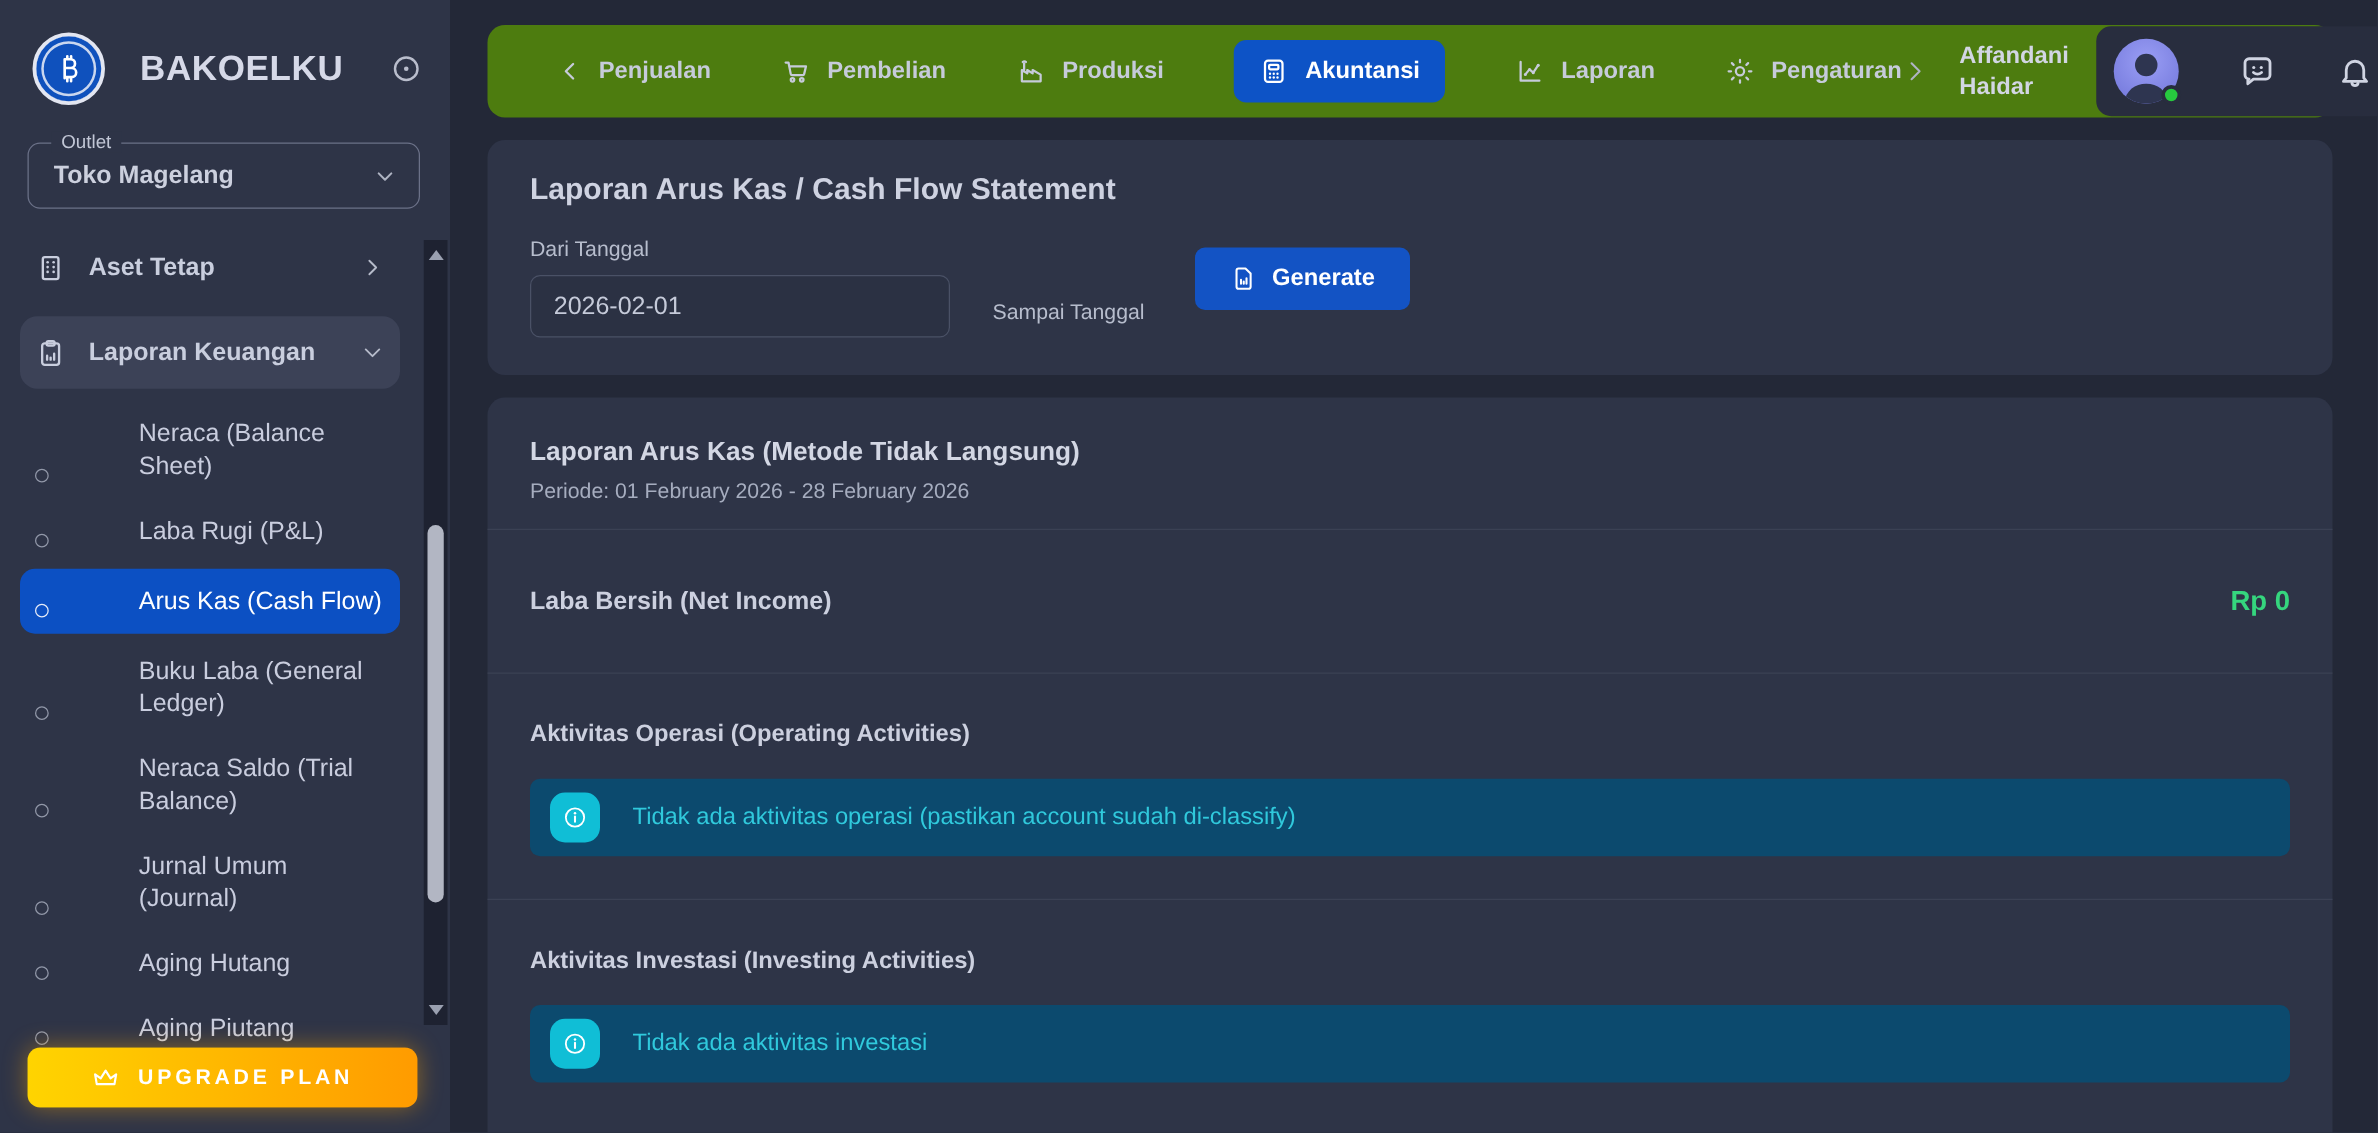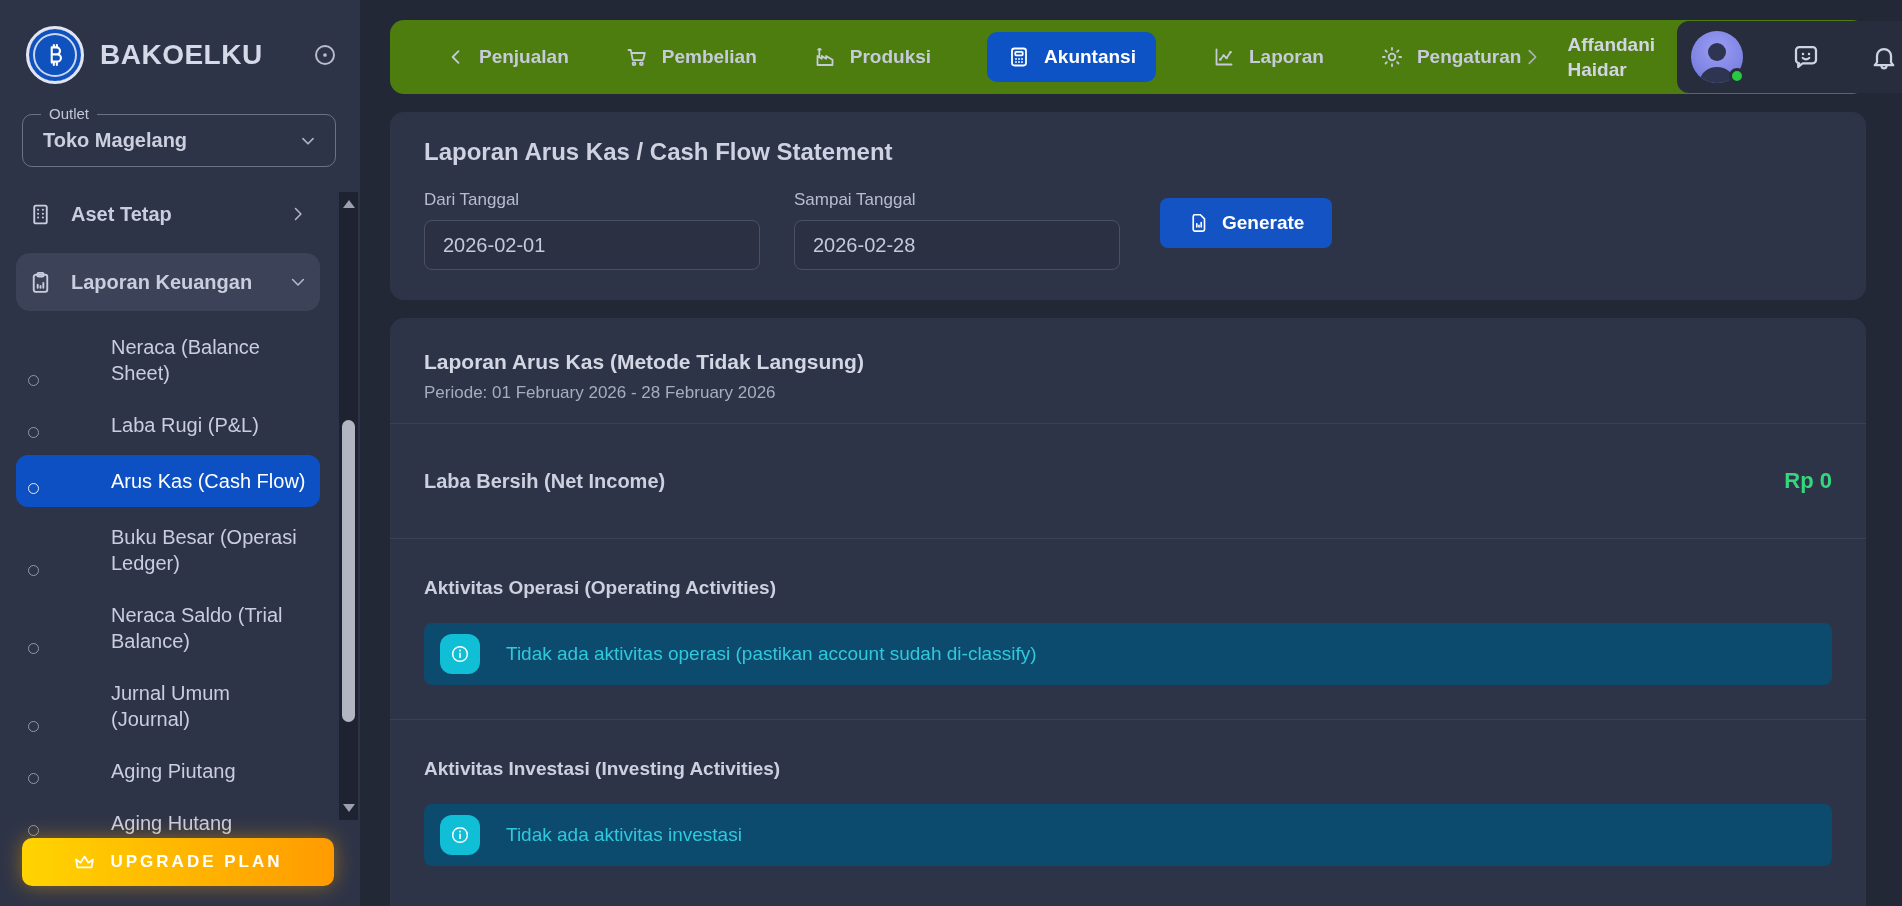--- a/index.html
+++ b/index.html
@@ -3,21 +3,21 @@
 <meta charset="utf-8">
 <style>
   * { margin:0; padding:0; box-sizing:border-box; }
   html,body { width:1902px; height:906px; overflow:hidden; }
   body { background:#232837; font-family:"Liberation Sans", sans-serif; color:#ccd1e0; position:relative; }
   svg { display:block; }
   .str { fill:none; stroke:currentColor; stroke-width:1.8; stroke-linecap:round; stroke-linejoin:round; }
 
   
   .sidebar { position:absolute; left:0; top:0; width:360px; height:906px; background:#2e3447; z-index:2; }
-  .logo-row { display:flex; align-items:center; padding:26px 22px 0 26px; }
+  .logo-row { display:flex; align-items:center; padding:26px 22px 0 26px;gap:12px; }
   .logo-badge { width:58px; height:58px; border-radius:50%; background:#0f51bd; border:3px solid #e3e6f1;
     box-shadow: inset 0 0 0 4px #0f51bd, inset 0 0 0 6px rgba(235,238,248,.85);
     display:flex; align-items:center; justify-content:center; flex:none; }
   .brand-name { margin-left:16px; font-size:28px; font-weight:800; letter-spacing:.5px; color:#d6d9e8; }
   .collapse-icon { margin-left:auto; color:#b9bdcc; cursor:pointer; }
 
   .outlet { position:relative; margin:30px 24px 0 22px; height:53px; border:1.5px solid #6b7188; border-radius:10px; }
   .outlet-label { position:absolute; top:-10px; left:18px; background:#2e3447; padding:0 8px; font-size:15px; color:#c2c7d6; }
   .outlet-value { line-height:50px; padding-left:20px; font-size:20px; font-weight:600; color:#ccd0de; }
   .outlet-chev { position:absolute; right:16px; top:15px; color:#aeb3c2; }
@@ -163,37 +163,37 @@
     <div class="s-item">
       <span class="bullet"></span>
       <span>Laba Rugi (P&amp;L)</span>
     </div>
     <div class="s-item active">
       <span class="bullet"></span>
       <span>Arus Kas (Cash Flow)</span>
     </div>
     <div class="s-item">
       <span class="bullet"></span>
-      <span>Buku Besar (Operasi Ledger)</span>
+      <span>Buku Laba (General Ledger)</span>
     </div>
     <div class="s-item">
       <span class="bullet"></span>
       <span>Neraca Saldo (Trial Balance)</span>
     </div>
     <div class="s-item">
       <span class="bullet"></span>
       <span>Jurnal Umum (Journal)</span>
     </div>
     <div class="s-item">
       <span class="bullet"></span>
+      <span>Aging Hutang</span>
+    </div>
+    <div class="s-item">
+      <span class="bullet"></span>
       <span>Aging Piutang</span>
-    </div>
-    <div class="s-item">
-      <span class="bullet"></span>
-      <span>Aging Hutang</span>
     </div>
   </nav>
 
   <div class="sb-scroll">
     <div class="sb-arrow up">
         <div class="tri-up"></div>
       </div>
     <div class="sb-thumb"></div>
     <div class="sb-arrow down">
         <div class="tri-down"></div>
@@ -327,21 +327,20 @@
 
   <section class="card filter-card">
     <h1 class="page-title">Laporan Arus Kas / Cash Flow Statement</h1>
     <div class="filter-row">
       <div class="field-group">
         <label class="field-label">Dari Tanggal</label>
         <input class="text-input" type="text" value="2026-02-01" style="">
       </div>
       <div class="field-group">
         <label class="field-label">Sampai Tanggal</label>
-        <input class="text-input w2" type="text" value="2026-02-28" style="">
       </div>
       <button class="gen-btn">
         <span>
           <svg width="22" height="22" viewBox="0 0 24 24">
               <path class="str" style="stroke:#fff" d="M7.5 3h6l4.5 4.5V19a1.8 1.8 0 01-1.8 1.8H7.5A1.8 1.8 0 015.7 19V4.8A1.8 1.8 0 017.5 3z"></path>
               <path class="str" style="stroke:#fff" d="M9.6 16.3v-3.4 M12 16.3v-1.8 M14.4 16.3v-4.8"></path>
             </svg>
         </span>
         <span>Generate</span>
       </button>

